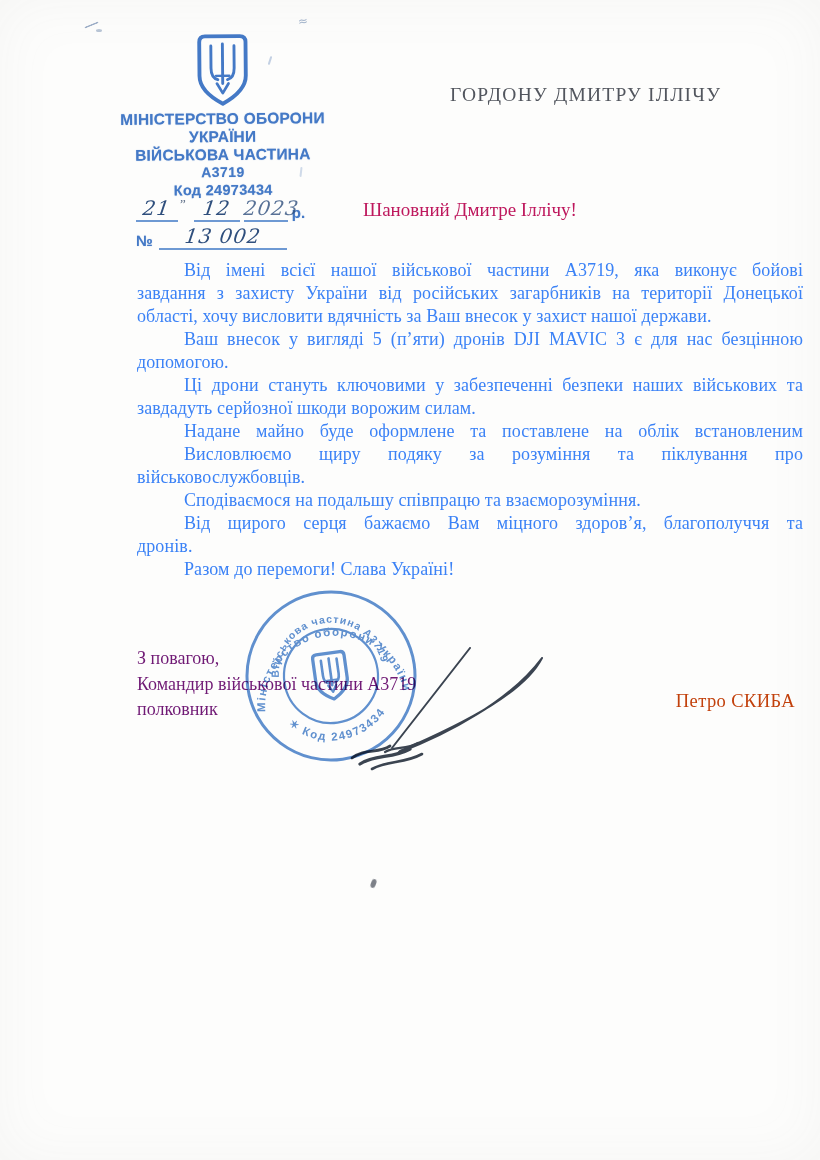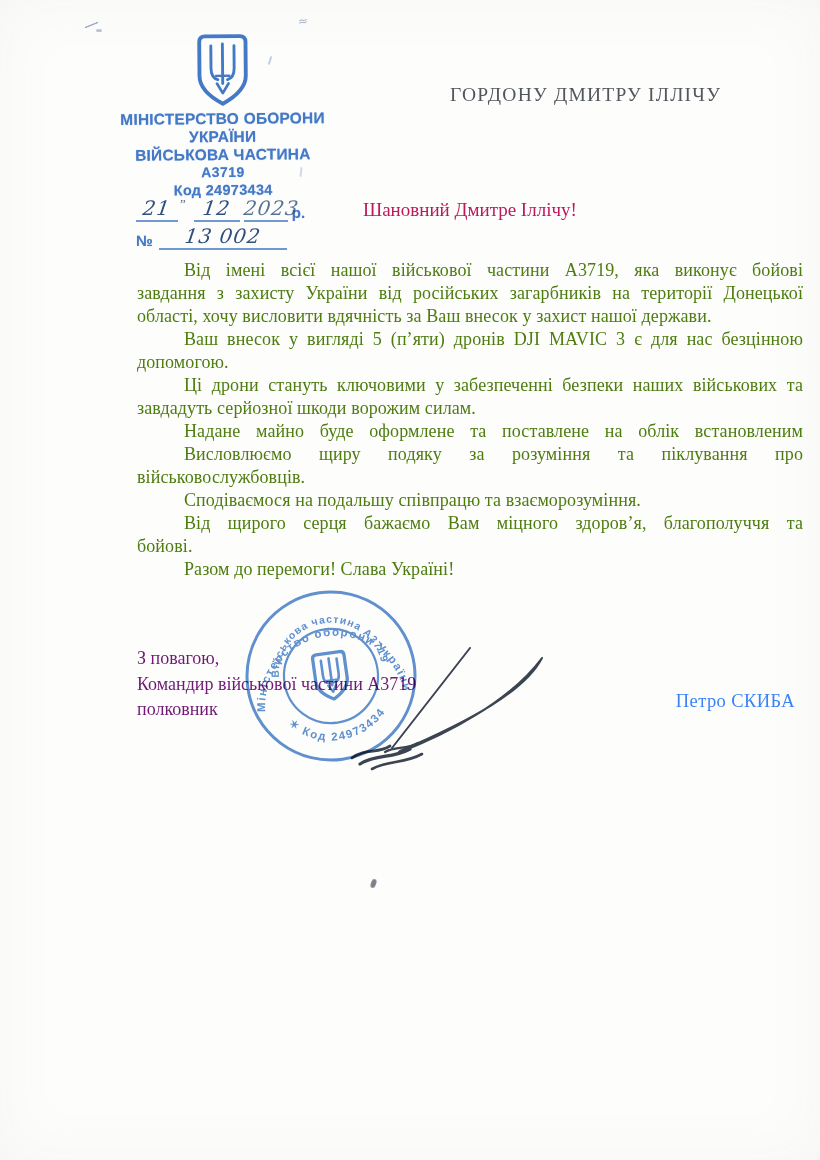--- a/index.html
+++ b/index.html
@@ -40,29 +40,29 @@
   
   .recipient {
     position:absolute; left:450px; top:84px; width:340px; text-align:left;
     font-size:19.5px; letter-spacing:1.2px; color:#52565e;
   }
   .salutation { position:absolute; left:363px; top:199px; font-size:19px; color:#be185d; }
 
   
   .body-text {
     position:absolute; left:137px; top:259px; width:666px;
-    font-size:18px; line-height:23px; color:#4d7c0f; letter-spacing:.1px;
+    font-size:18px; line-height:23px; color:#3b82f6; letter-spacing:.1px;
   }
   .ln { display:block; text-align:justify; }
   .jl { text-align-last:justify; }
   .ind { text-indent:47px; }
 
   
   .closing { position:absolute; left:137px; top:646px; font-size:18px; line-height:25.5px; color:#701a75; }
-  .signer  { position:absolute; left:610px; top:691px; width:185px; text-align:right; font-size:18.5px; color:#3b82f6; letter-spacing:.4px; }
+  .signer  { position:absolute; left:610px; top:691px; width:185px; text-align:right; font-size:18.5px; color:#c2410c; letter-spacing:.4px; }
 
   
   .seal { position:absolute; left:231px; top:576px; opacity:.88; mix-blend-mode:multiply; transform:rotate(-8deg); }
   .sig  { position:absolute; left:330px; top:618px; mix-blend-mode:multiply; z-index:5; }
 
   
   .art { position:absolute; pointer-events:none; }
   .a1 { left:84px; top:24px; width:15px; height:0; border-top:2.5px solid #7d93b5; transform:rotate(-22deg); opacity:.75; border-radius:2px; }
   .a2 { left:96px; top:29px; width:6px; height:3px; background:#8aa0bd; border-radius:50%; opacity:.6; }
   .a3 { left:298px; top:14px; color:#93a7c2; font-size:12px; transform:rotate(-8deg); opacity:.85; font-family:"DejaVu Sans",sans-serif; }
@@ -118,21 +118,21 @@
     <span class="ln">області, хочу висловити вдячність за Ваш внесок у захист нашої держави.</span>
     <span class="ln ind jl">Ваш внесок у вигляді 5 (п’яти) дронів DJI MAVIC 3 є для нас безцінною</span>
     <span class="ln">допомогою.</span>
     <span class="ln ind jl">Ці дрони стануть ключовими у забезпеченні безпеки наших військових та</span>
     <span class="ln">завдадуть серйозної шкоди ворожим силам.</span>
     <span class="ln ind jl">Надане майно буде оформлене та поставлене на облік встановленим</span>
     <span class="ln ind jl">Висловлюємо щиру подяку за розуміння та піклування про</span>
     <span class="ln">військовослужбовців.</span>
     <span class="ln ind">Сподіваємося на подальшу співпрацю та взаєморозуміння.</span>
     <span class="ln ind jl">Від щирого серця бажаємо Вам міцного здоров’я, благополуччя та</span>
-    <span class="ln">бойові.</span>
+    <span class="ln">дронів.</span>
     <span class="ln ind">Разом до перемоги! Слава Україні!</span>
   </div>
 
   <div class="closing">
     <div>З повагою,</div>
     <div>Командир військової частини А3719</div>
     <div>полковник</div>
   </div>
   <div class="signer">Петро СКИБА</div>
 

